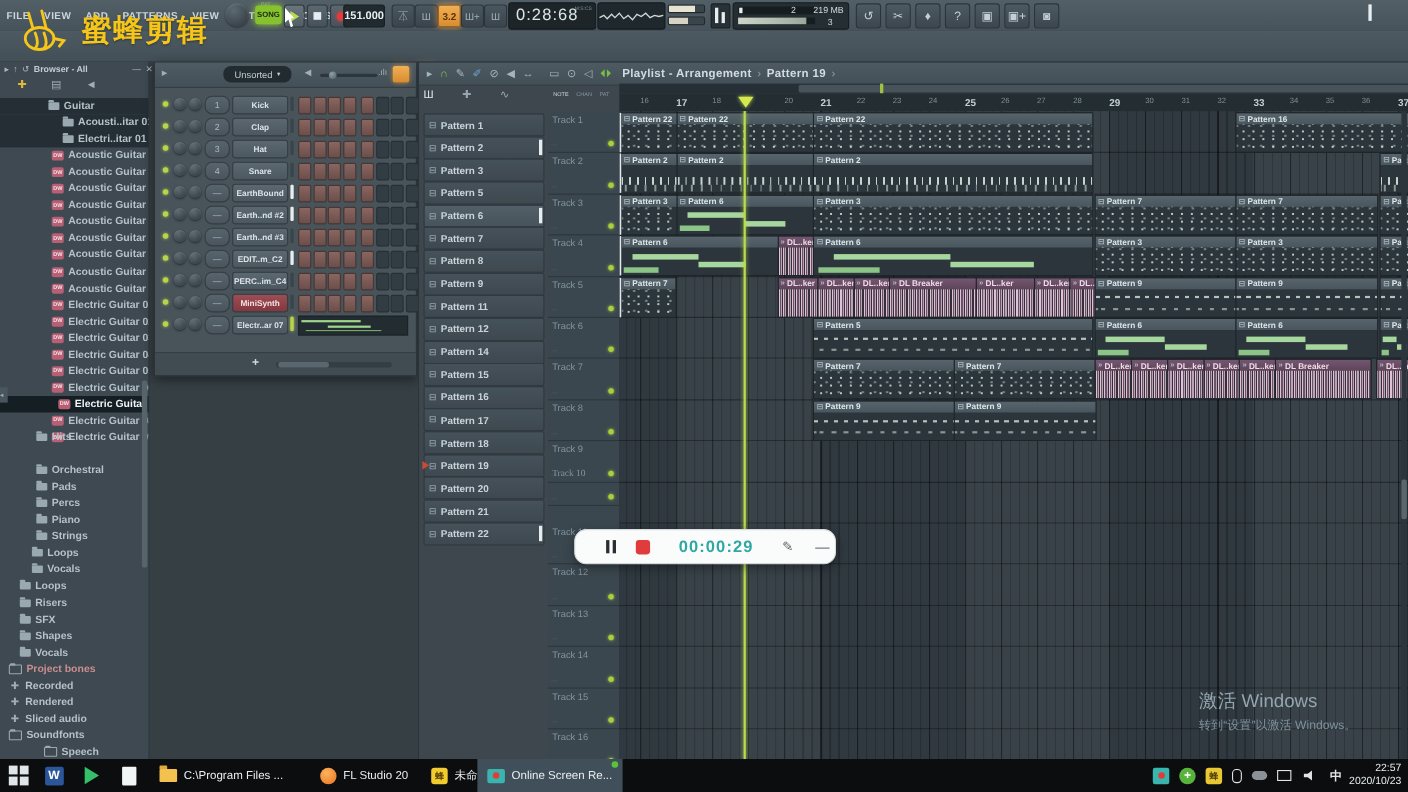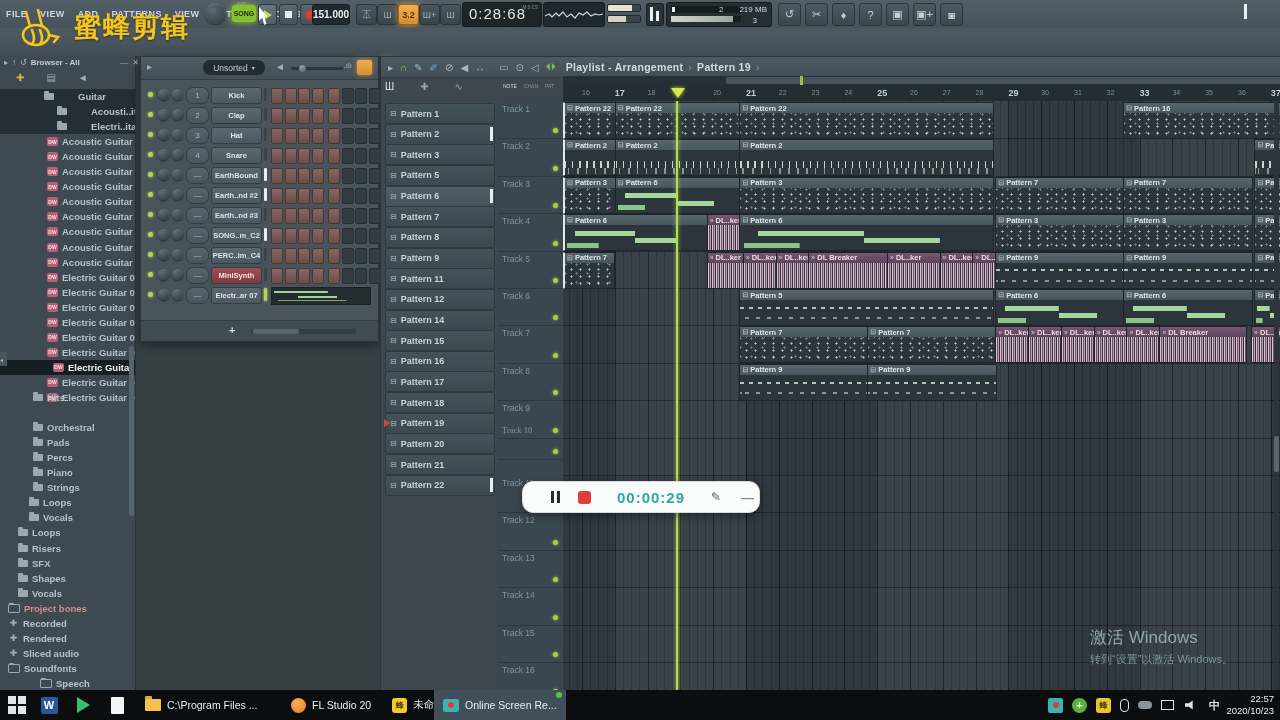--- a/index.html
+++ b/index.html
@@ -66,21 +66,21 @@
   .bee .txt{font-size:27px;font-weight:bold;color:#f5c518;text-shadow:0 1px 2px rgba(0,0,0,.4);letter-spacing:2px;}
   
   .main{position:absolute;left:0;top:56px;width:1280px;height:634px;background:#363f44;}
   
   .browser{position:absolute;left:0;top:0;width:135px;height:634px;background:#3e4951;border-right:1px solid #2b343a;}
   .bhead{position:absolute;left:0;top:0;width:135px;height:12px;color:#aab8bf;font-size:8px;display:flex;align-items:center;gap:4px;padding:0 4px;}
   .bhead .ttl{font-weight:bold;color:#c3ced4;}
   .btools{position:absolute;left:0;top:13px;width:135px;height:16px;display:flex;align-items:center;gap:22px;padding-left:16px;color:#9fb0b8;font-size:10px;}
   .blist{position:absolute;left:0;top:33px;width:135px;height:601px;overflow:hidden;}
   .bitem{position:absolute;left:0;width:128px;height:15px;display:flex;align-items:center;font-size:9.5px;font-weight:bold;color:#b5c2c8;}
-  .bitem.dark{background:#242e34;gap:20px;}
+  .bitem.dark{background:#242e34;}
   .bitem.sel{background:#151e23;color:#eef4f6;}
   .bitem.red{color:#cb8f8f;}
   .fico{width:10px;height:7px;background:#9aa8af;border-radius:1px;position:relative;flex:none;}
   .fico:before{content:"";position:absolute;left:0;top:-2px;width:5px;height:2px;background:#9aa8af;border-radius:1px 1px 0 0;}
   .fico.outline{background:transparent;border:1px solid #9aa8af;}
   .dw{width:11px;height:9px;background:#b85f74;border-radius:2px;color:#f4e2e8;font-size:5px;font-weight:bold;display:flex;align-items:center;justify-content:center;flex:none;}
   .plusico{color:#9fb0b8;font-size:9px;width:11px;text-align:center;flex:none;font-weight:bold;}
   .bitem .lbl{margin-left:4px;white-space:nowrap;}
   .bscroll{position:absolute;right:1px;top:290px;width:5px;height:170px;background:#58646c;border-radius:2px;}
   .bhandle{position:absolute;left:0px;top:296px;width:7px;height:14px;background:#4a565e;color:#9fb0b8;font-size:6px;display:flex;align-items:center;}
@@ -663,21 +663,21 @@
               <div class="stc"></div>
               <div class="stc"></div>
               <div class="stc"></div>
             </div>
           </div>
           <div class="chrow" style="top: 168px;">
             <div class="led"></div>
             <div class="knob cknob" style="left: 17px;"></div>
             <div class="knob cknob" style="left: 31px;"></div>
             <div class="numbtn">—</div>
-            <div class="namebtn">SONG..m_C2</div>
+            <div class="namebtn">EDIT..m_C2</div>
             <div class="chind on"></div>
             <div class="steps">
               <div class="stc on"></div>
               <div class="stc on"></div>
               <div class="stc on"></div>
               <div class="stc on"></div>
               <div class="stc on g4"></div>
               <div class="stc"></div>
               <div class="stc"></div>
               <div class="stc"></div>

